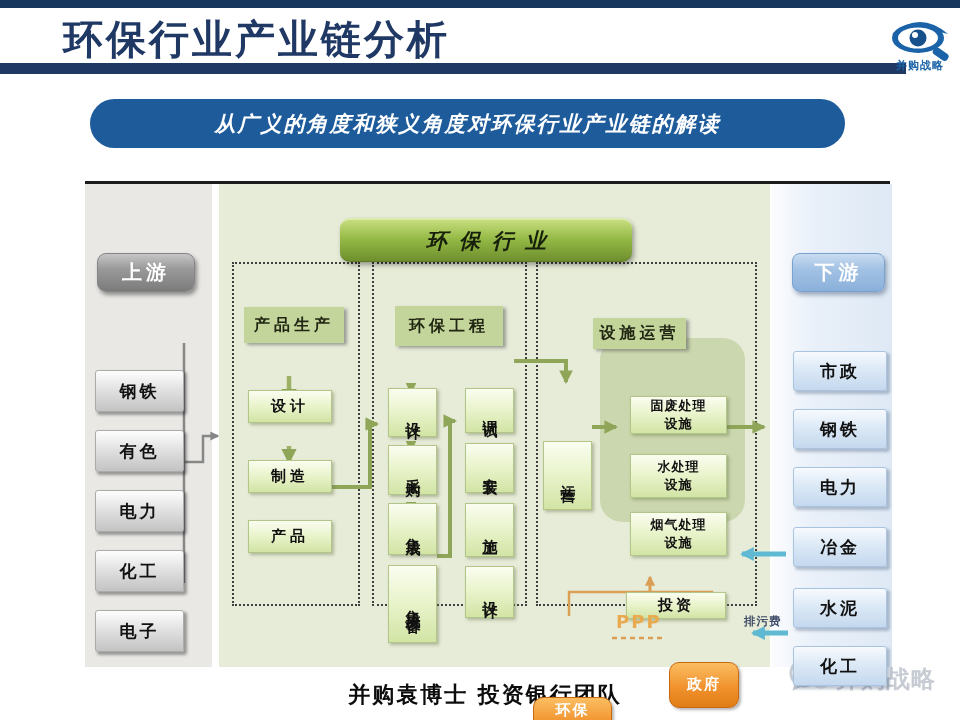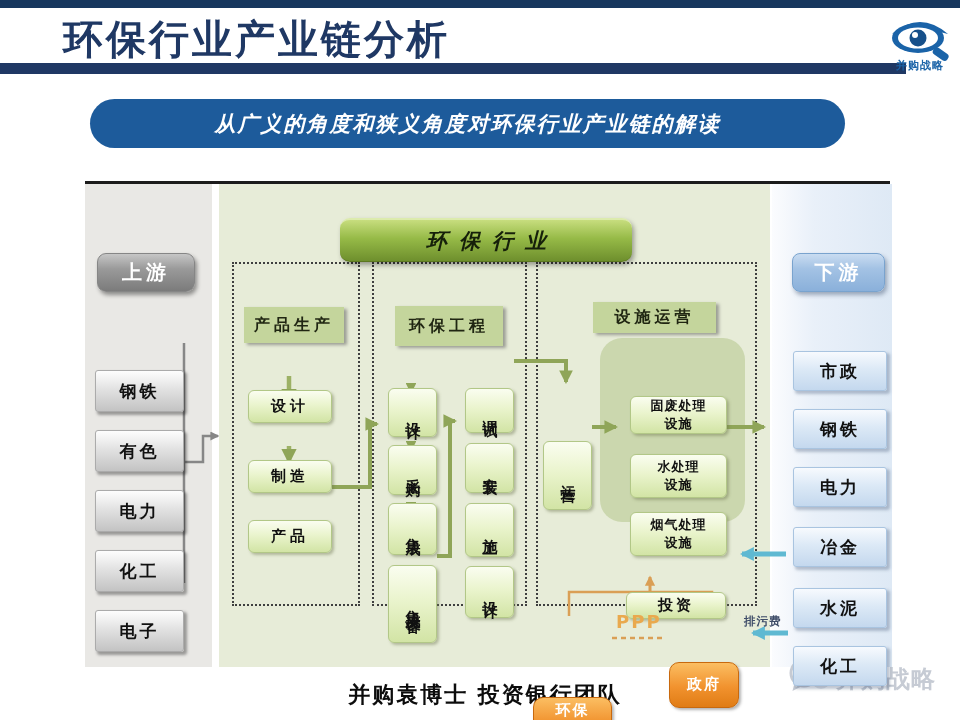--- a/index.html
+++ b/index.html
@@ -28,21 +28,21 @@
   
   .box{position:absolute;display:flex;align-items:center;justify-content:center;
        font-weight:bold;color:#111;z-index:3;margin-top:48px;}
   .gray{background:linear-gradient(180deg,#FEFEFE 0%,#E2E2E2 45%,#C3C3C3 100%);
         border:1px solid #ABABAB;border-radius:3px;box-shadow:2.5px 2.5px 3px rgba(0,0,0,.35);
         font-size:17px;letter-spacing:3px;}
   .blue{background:linear-gradient(180deg,#F7FAFE 0%,#DCE9F6 45%,#C4D8EE 100%);
         border:1px solid #A9C4E0;border-radius:3px;box-shadow:2.5px 2.5px 3px rgba(70,90,120,.35);
         font-size:17px;letter-spacing:3px;}
   .green{background:linear-gradient(180deg,#FAFDF0 0%,#EAF4CD 45%,#D2E4A5 100%);
-         border:1px solid #B2C787;border-radius:6px;box-shadow:2px 2px 3px rgba(110,120,80,.45);
+         border:1px solid #B2C787;border-radius:0;box-shadow:2px 2px 3px rgba(110,120,80,.45);
          font-size:15px;}
   .v{writing-mode:vertical-rl;text-orientation:upright;letter-spacing:3px;}
   .orange{background:linear-gradient(180deg,#FBBE62 0%,#F1922E 55%,#E07C15 100%);
           border:1px solid #C8690E;border-radius:10px;color:#fff;font-size:15px;
           white-space:pre-line;text-align:center;line-height:1.3;
           box-shadow:2px 2px 3px rgba(0,0,0,.3);letter-spacing:2px;}
   .hdr-gray{background:linear-gradient(180deg,#C6C6C6 0%,#9A9A9A 40%,#7B7B7B 100%);
             border:1px solid #868686;border-radius:9px;color:#fff;font-size:20px;
             letter-spacing:4px;box-shadow:2px 3px 4px rgba(0,0,0,.4);}
   .hdr-blue{background:linear-gradient(180deg,#C9DCF1 0%,#A3C2E4 40%,#8AB0DA 100%);
@@ -131,21 +131,21 @@
     <path d="M569,616 L569,592 L712,592 L712,612" stroke="#DA9F55" stroke-width="2.5" fill="none"></path>
     <path d="M650,592 L650,577" stroke="#DA9F55" stroke-width="3" fill="none" marker-end="url(#mOr)"></path>
     <path d="M612,638 L666,638" stroke="#DA9F55" stroke-width="2.5" stroke-dasharray="5,4" fill="none"></path>
     <path d="M786,554 L742,554" stroke="#5FB9D2" stroke-width="5" fill="none" marker-end="url(#mTeal)"></path>
     <path d="M788,633 L753,633" stroke="#5FB9D2" stroke-width="5" fill="none" marker-end="url(#mTeal)"></path>
   </svg>
 
   <div class="abs flexc" id="industry-banner">环保行业</div>
   <div class="sec-hdr" style="left:244px;top:279px;width:100px;height:36px">产品生产</div>
   <div class="sec-hdr" style="left:395px;top:278px;width:108px;height:40px">环保工程</div>
-  <div class="sec-hdr" style="left:593px;top:274px;width:123px;height:31px">设施运营</div>
+  <div class="sec-hdr" style="left:593px;top:290px;width:93px;height:31px">设施运营</div>
 
   <div class="box hdr-gray" style="left:97px;top:205px;width:96px;height:37px">上游</div>
   <div class="box gray" style="left:95px;top:322px;width:87px;height:40px">钢铁</div>
   <div class="box gray" style="left:95px;top:382px;width:87px;height:40px">有色</div>
   <div class="box gray" style="left:95px;top:442px;width:87px;height:40px">电力</div>
   <div class="box gray" style="left:95px;top:502px;width:87px;height:40px">化工</div>
   <div class="box gray" style="left:95px;top:562px;width:87px;height:40px">电子</div>
 
   <div class="box green" style="left:248px;top:342px;width:82px;height:31px;letter-spacing:4px">设计</div>
   <div class="box green" style="left:248px;top:412px;width:82px;height:31px;letter-spacing:4px">制造</div>

